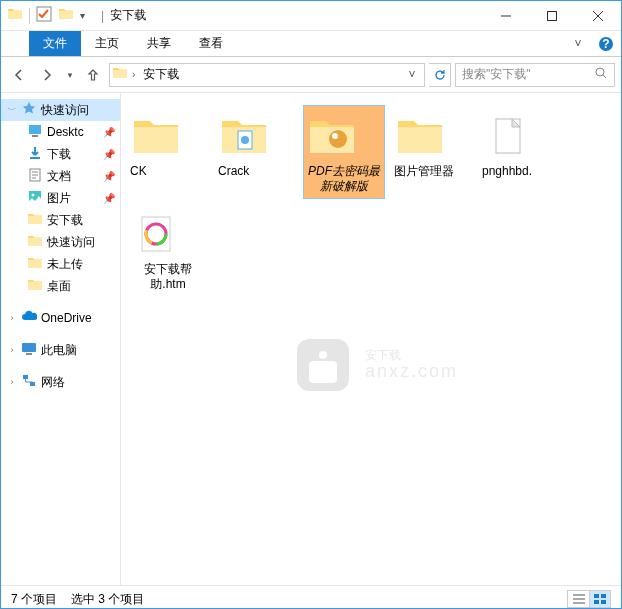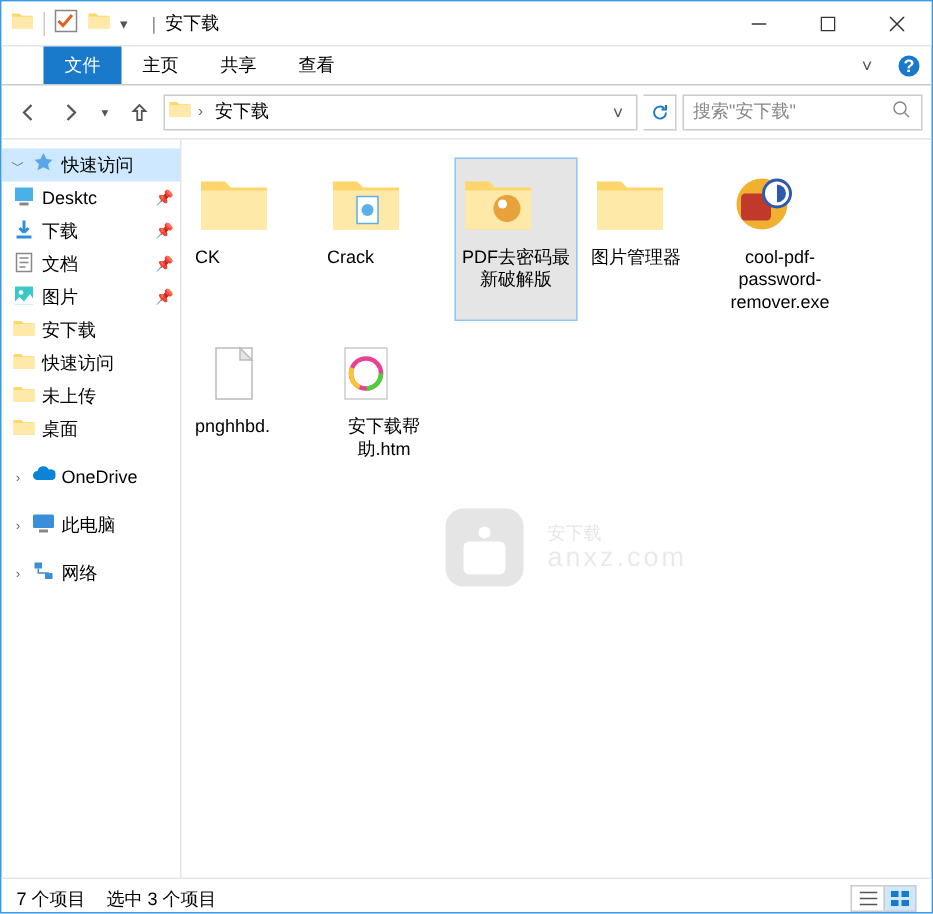--- a/index.html
+++ b/index.html
@@ -24,26 +24,26 @@
 .addr .chev { color:#666; font-size:10px; }
 .addr .drop { margin-left:auto; width:20px; text-align:center; color:#555; }
 .refresh { width:22px; height:24px; display:flex; align-items:center; justify-content:center; border:1px solid #ccc; border-left:none; color:#1979ca; }
 .search { width:160px; height:24px; border:1px solid #ccc; display:flex; align-items:center; padding:0 6px; color:#888; }
 .body { display:flex; height:494px; }
 .sidebar { width:120px; border-right:1px solid #e5e5e5; padding-top:6px; overflow:hidden; }
 .tree-item { display:flex; align-items:center; gap:4px; padding:2px 0 2px 6px; white-space:nowrap; cursor:default; height:22px; }
 .tree-item.selected { background:#cde8ff; }
 .tree-item .caret { width:10px; color:#666; font-size:9px; text-align:center; }
 .tree-item .pin { color:#777; font-size:10px; margin-left:auto; margin-right:4px; }
-.tree-item.indent { padding-left:7px; }
+.tree-item.indent { padding-left:26px; }
 .tree-item.root { padding-left:6px; font-weight:400; }
 .tree-sep { height:10px; }
 .content { flex:1; padding:12px 6px; position:relative; display:flex; flex-wrap:wrap; align-content:flex-start; gap:4px 6px; }
 .fileitem { width:82px; display:flex; flex-direction:column; align-items:flex-start; text-align:center; padding:4px 2px; border:1px solid transparent; cursor:default; }
-.fileitem.selected { background:#e5e5e5; border-color:#8cc8f7; }
+.fileitem.selected { background:#fdba74; border-color:#8cc8f7;font-style:italic; }
 .fileitem .iconwrap { width:52px; height:52px; display:flex; align-items:center; justify-content:center; margin-bottom:2px; }
 .fileitem .label { word-break:break-word; line-height:1.25; max-width:80px; }
 .statusbar { position:absolute; bottom:0; left:0; right:0; height:23px; border-top:1px solid #e5e5e5; display:flex; align-items:flex-end; padding:0 10px; gap:14px; background:#fff; }
 .statusbar .spacer { flex:1; }
 .viewbtn { width:22px; height:18px; border:1px solid #ccc; border-right:none; display:flex; align-items:center; justify-content:center; color:#555; }
 .viewbtn:last-child { border-right:1px solid #ccc; }
 .viewbtn.active { background:#cde8ff; }
 .watermark { position:absolute; top:240px; left:170px; opacity:.12; pointer-events:none; font-size:34px; color:#333; display:flex; align-items:center; gap:10px; }
 .watermark .wmtxt { line-height:1.05; }
 .watermark .wmsub { font-size:18px; letter-spacing:2px; color:#555; }
@@ -291,31 +291,20 @@
       <div class="label">PDF去密码最新破解版</div>
     </div>
       <div class="fileitem ">
       <div class="iconwrap">
           <svg class="folder-svg" viewBox="0 0 48 42">
             <path fill="#ffd66b" d="M2 6h16l4 4h24v28H2z"></path>
             <path fill="#ffe9a8" d="M2 12h44v26H2z"></path>
           </svg>
         </div>
       <div class="label">图片管理器</div>
-    </div>
-      <div class="fileitem ">
-      <div class="iconwrap">
-          <svg class="folder-svg" viewBox="0 0 48 42">
-            <circle cx="24" cy="21" r="17" fill="#f0b030"></circle>
-            <rect x="10" y="14" width="20" height="18" rx="3" fill="#c0392b"></rect>
-            <circle cx="34" cy="14" r="9" fill="#fff" stroke="#2e5aac" stroke-width="2"></circle>
-            <path d="M34 8a6 6 0 010 12z" fill="#2e5aac"></path>
-          </svg>
-        </div>
-      <div class="label">cool-pdf-password-remover.exe</div>
     </div>
       <div class="fileitem ">
       <div class="iconwrap">
           <svg class="folder-svg" viewBox="0 0 48 42">
             <rect x="12" y="4" width="24" height="34" fill="#fff" stroke="#bbb"></rect>
             <path d="M28 4l8 8h-8z" fill="#e5e5e5" stroke="#bbb"></path>
           </svg>
         </div>
       <div class="label">pnghhbd.</div>
     </div>

